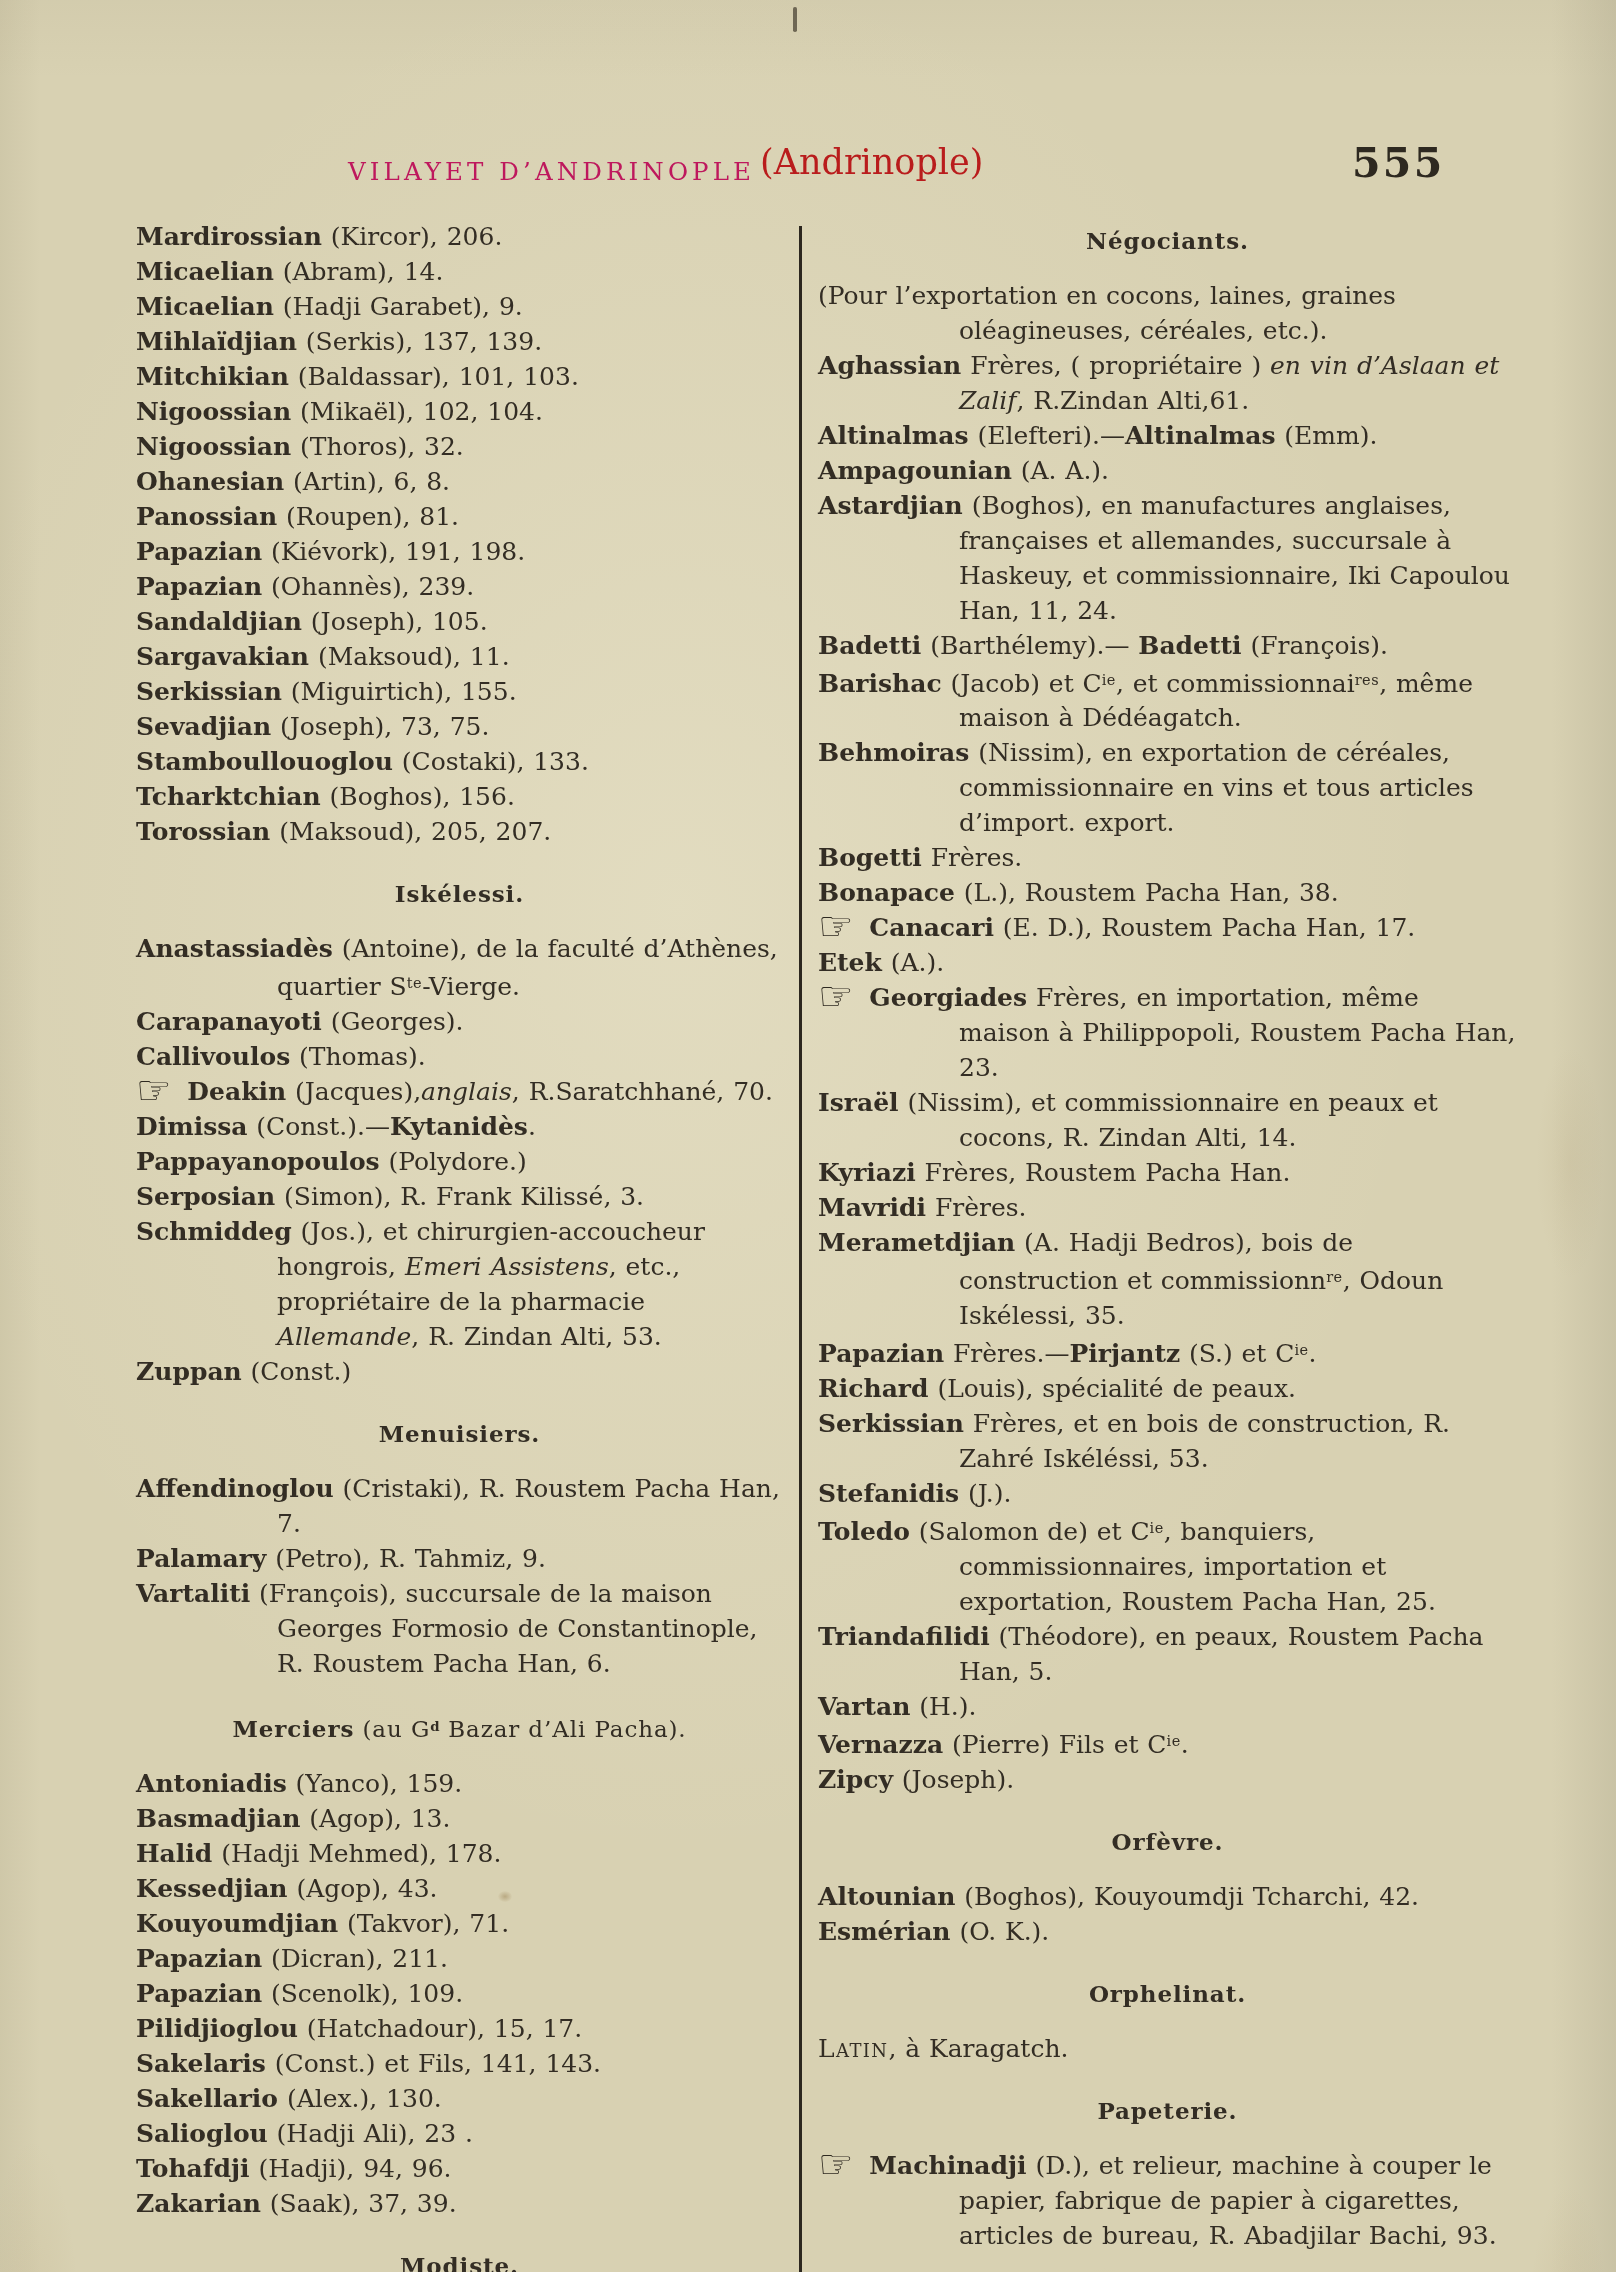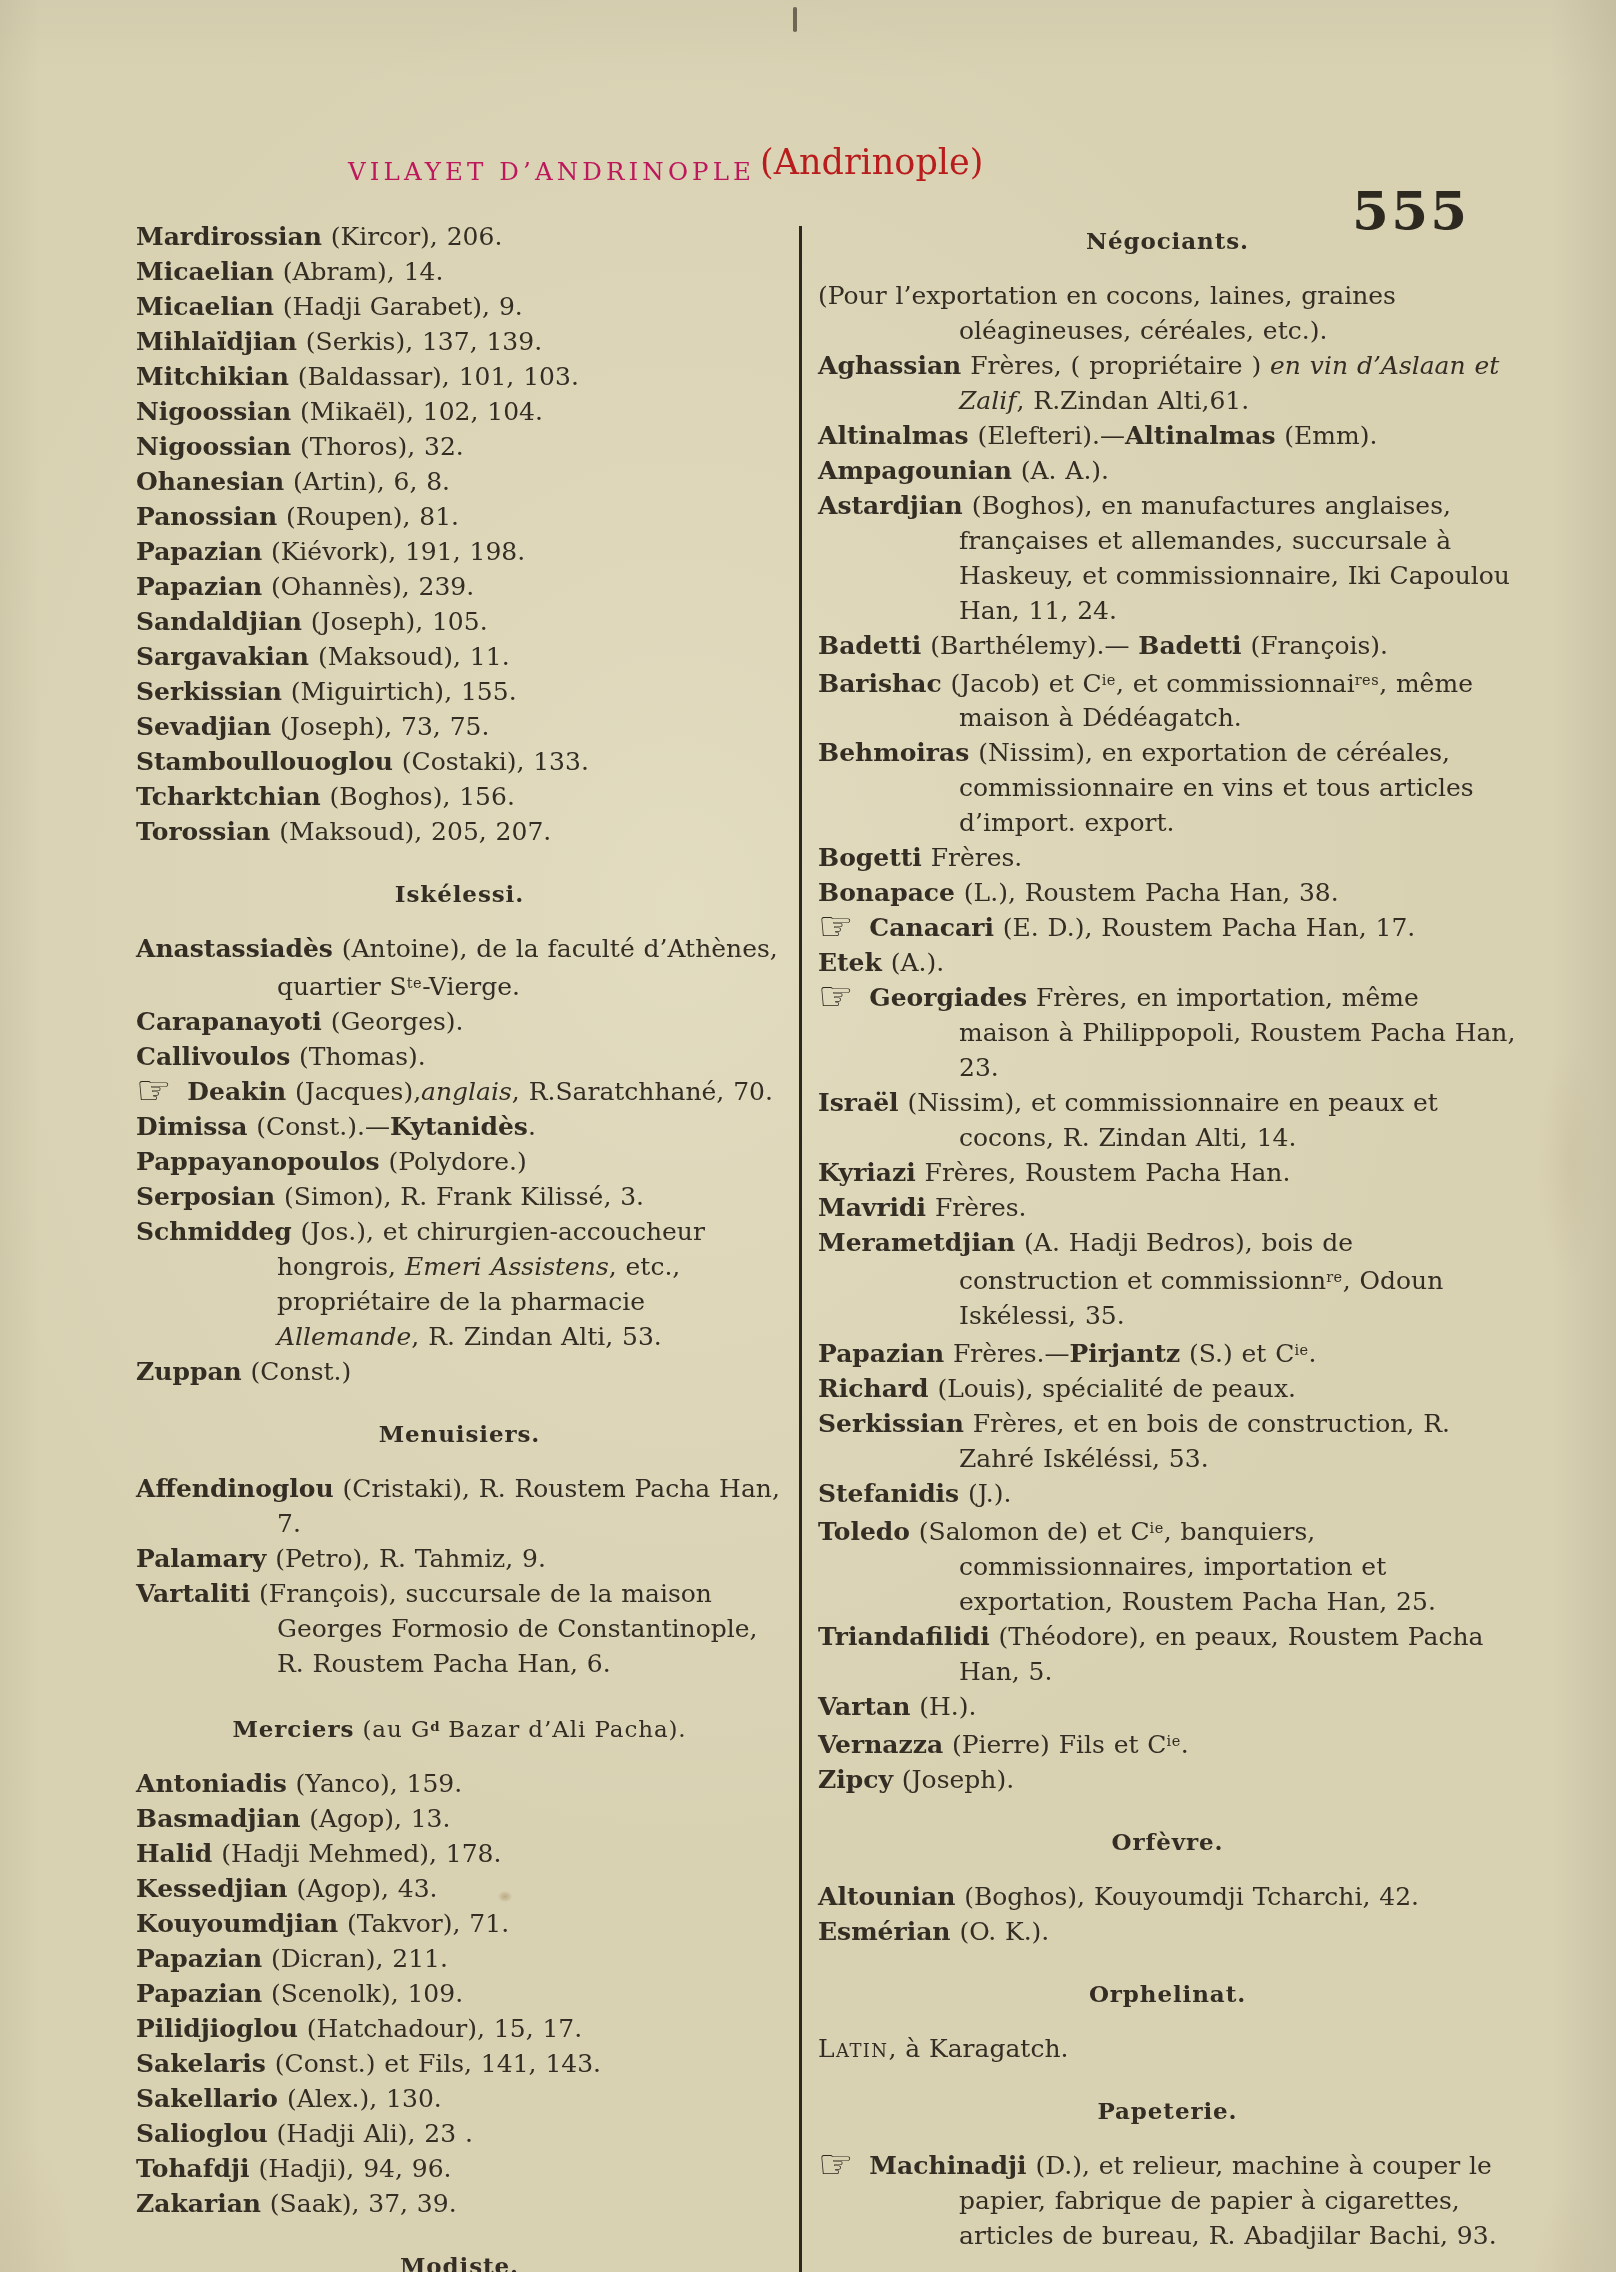--- a/index.html
+++ b/index.html
@@ -27,21 +27,21 @@
   .hdr-caps{
     position:absolute;left:348px;top:157px;
     font-size:24.5px;letter-spacing:4.1px;color:#be185d;white-space:nowrap;
   }
   .hdr-paren{
     position:absolute;left:760px;top:142px;
     font-size:35px;color:#b91c1c;white-space:nowrap;
   }
   .hdr-num{
     position:absolute;left:1352px;top:139px;
-    font-size:53px;font-weight:bold;letter-spacing:2.3px;color:#2e2920;margin-top:40px;
+    font-size:41px;font-weight:bold;letter-spacing:2.3px;color:#2e2920;
   }
 
   
   .col{position:absolute;top:219px;font-size:25px;line-height:35px;}
   .col-left{left:136px;width:647px;}
   .col-right{left:818px;width:699px;}
   .divider{
     position:absolute;left:799px;top:226px;width:3.2px;height:2096px;
     background:#2c271f;
   }

